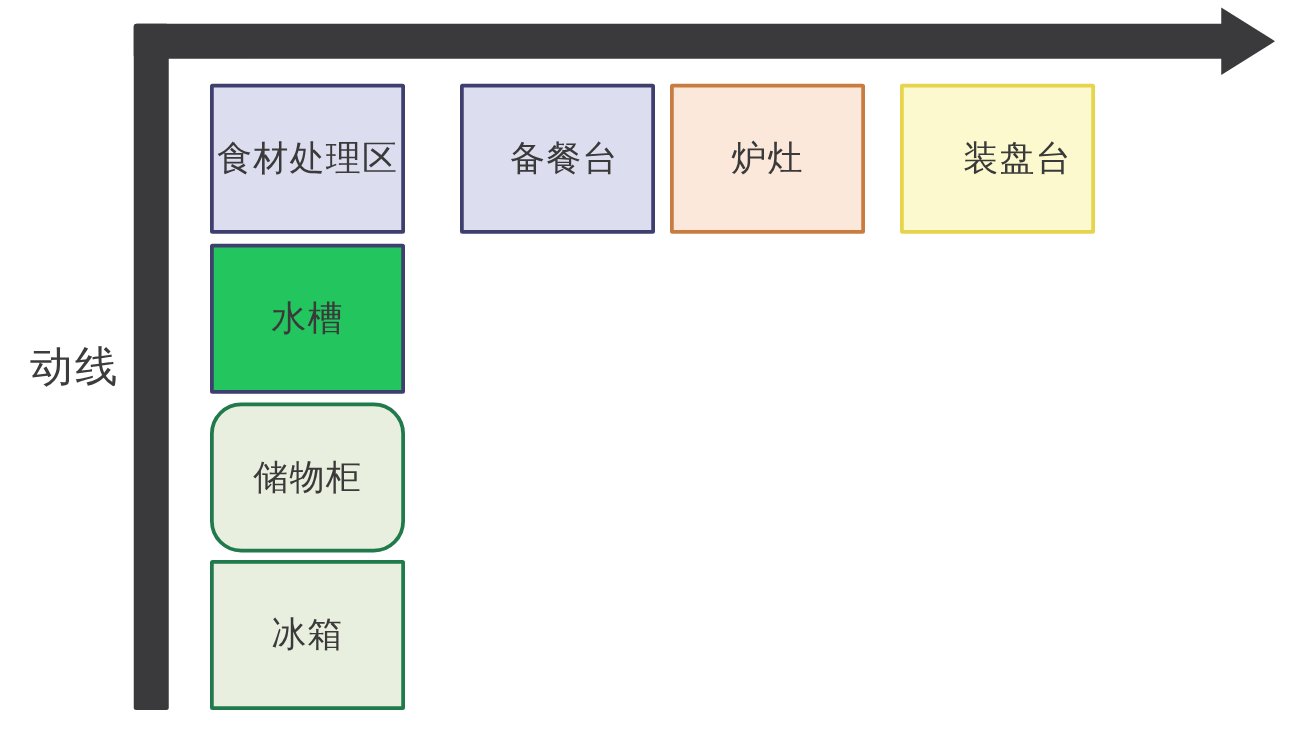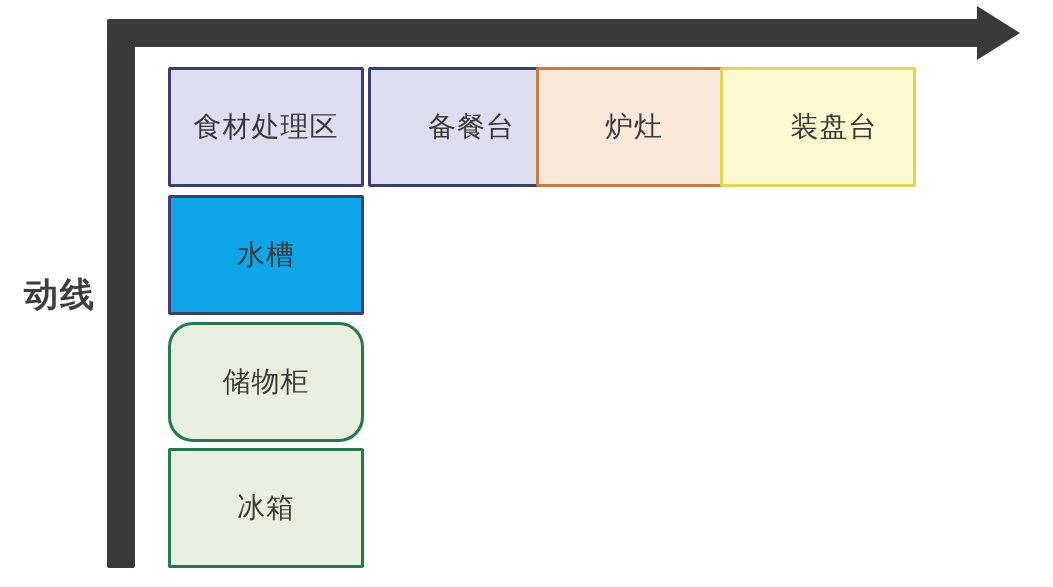--- a/index.html
+++ b/index.html
@@ -46,27 +46,26 @@
   .flow-label {
     position: absolute;
     left: 16px;
     top: 272px;
     width: 88px;
     text-align: center;
     font-size: 34px;
     line-height: 44px;
     color: #3c3c3c;
     letter-spacing: 2px;
-    font-weight: bold;
   }
   
   .box {
     position: absolute;
     box-sizing: border-box;
-    width: 196px;
+    width: 156px;
     height: 120px;
     border-width: 3px;
     border-style: solid;
     border-radius: 2px;
     display: flex;
     align-items: center;
     justify-content: center;
     font-size: 28px;
     color: #3a3a3a;
     letter-spacing: 1px;
@@ -98,21 +97,21 @@
   <div class="box r0c1" style="background: rgb(220, 221, 239); border-color: rgb(62, 62, 111);">
     <span>备餐台</span>
   </div>
   <div class="box r0c2" style="background: rgb(251, 232, 218); border-color: rgb(201, 124, 63);">
     <span>炉灶</span>
   </div>
   <div class="box r0c3" style="background: rgb(251, 249, 205); border-color: rgb(229, 212, 76); padding-left: 32px;">
     <span>装盘台</span>
   </div>
 
-  <div class="box col0" style="background: #0ea5e9; border-color: rgb(62, 62, 111);">
+  <div class="box col0" style="background: #22c55e; border-color: rgb(62, 62, 111);">
     <span>水槽</span>
   </div>
   <div class="box col1" style="background: rgb(232, 239, 223); border-color: rgb(33, 122, 75); border-radius: 25px;">
     <span>储物柜</span>
   </div>
   <div class="box col2" style="background: rgb(232, 239, 223); border-color: rgb(33, 122, 75); text-align: right;">
     <span>冰箱</span>
   </div>
 
 </div>

